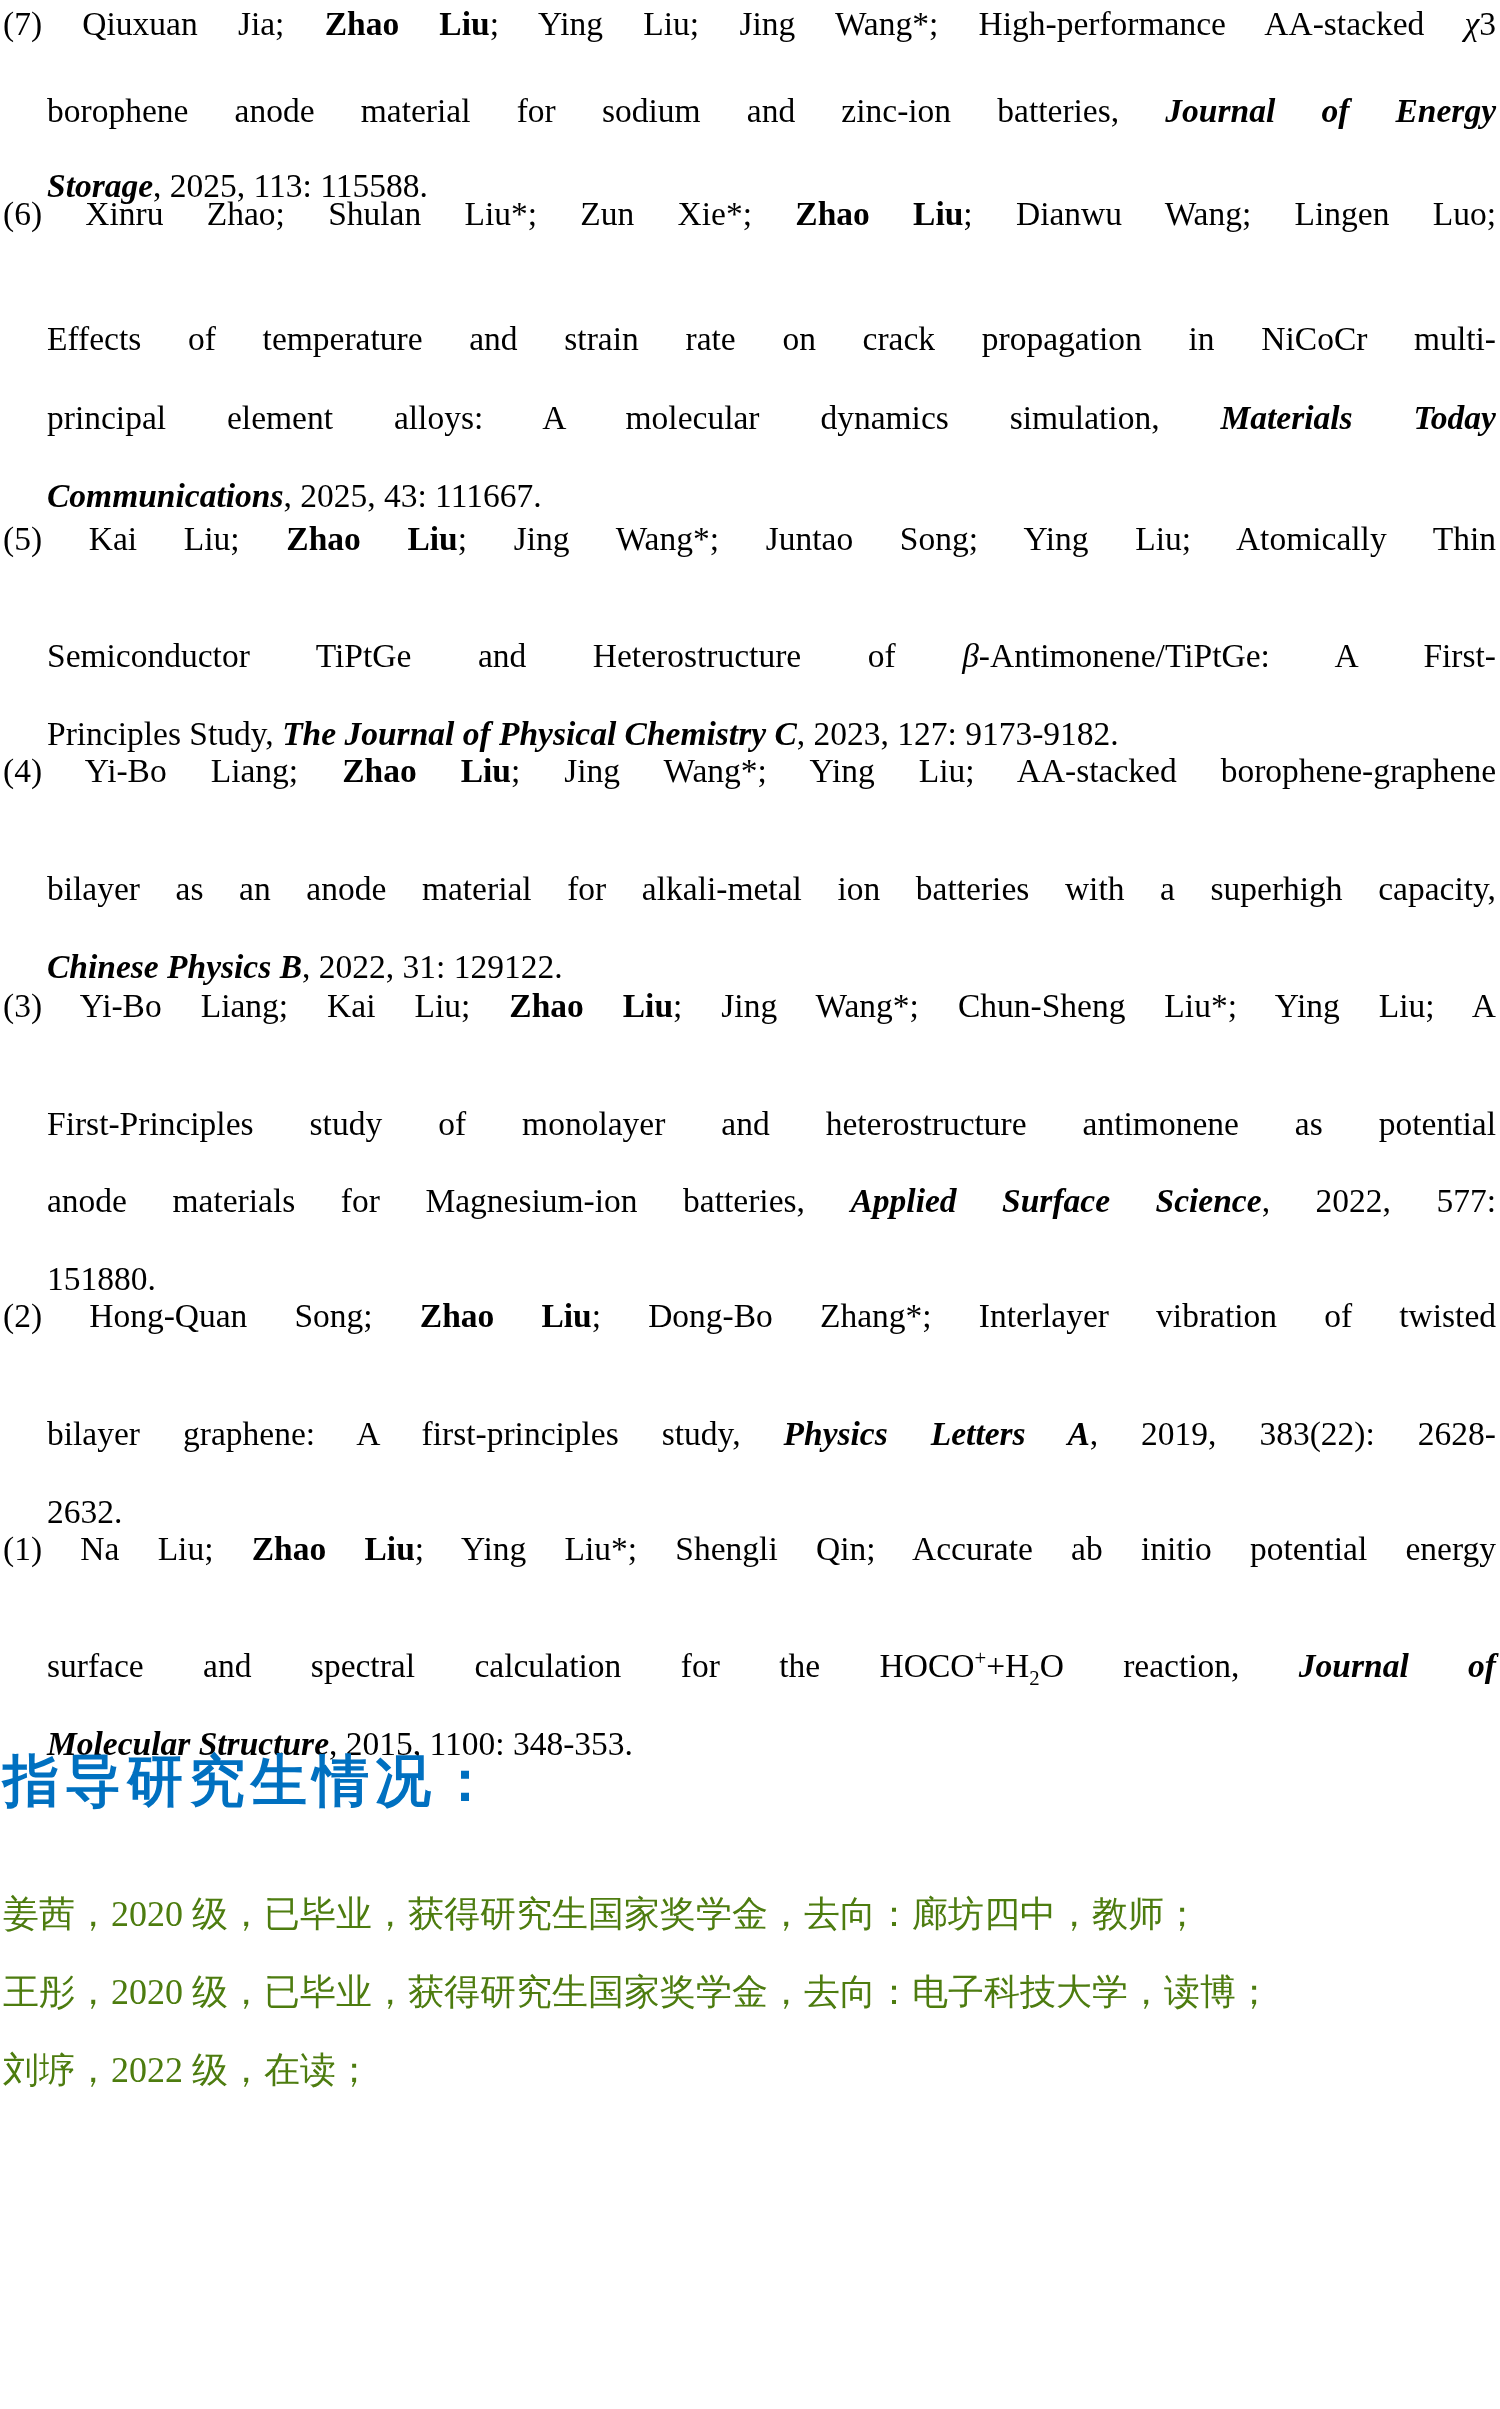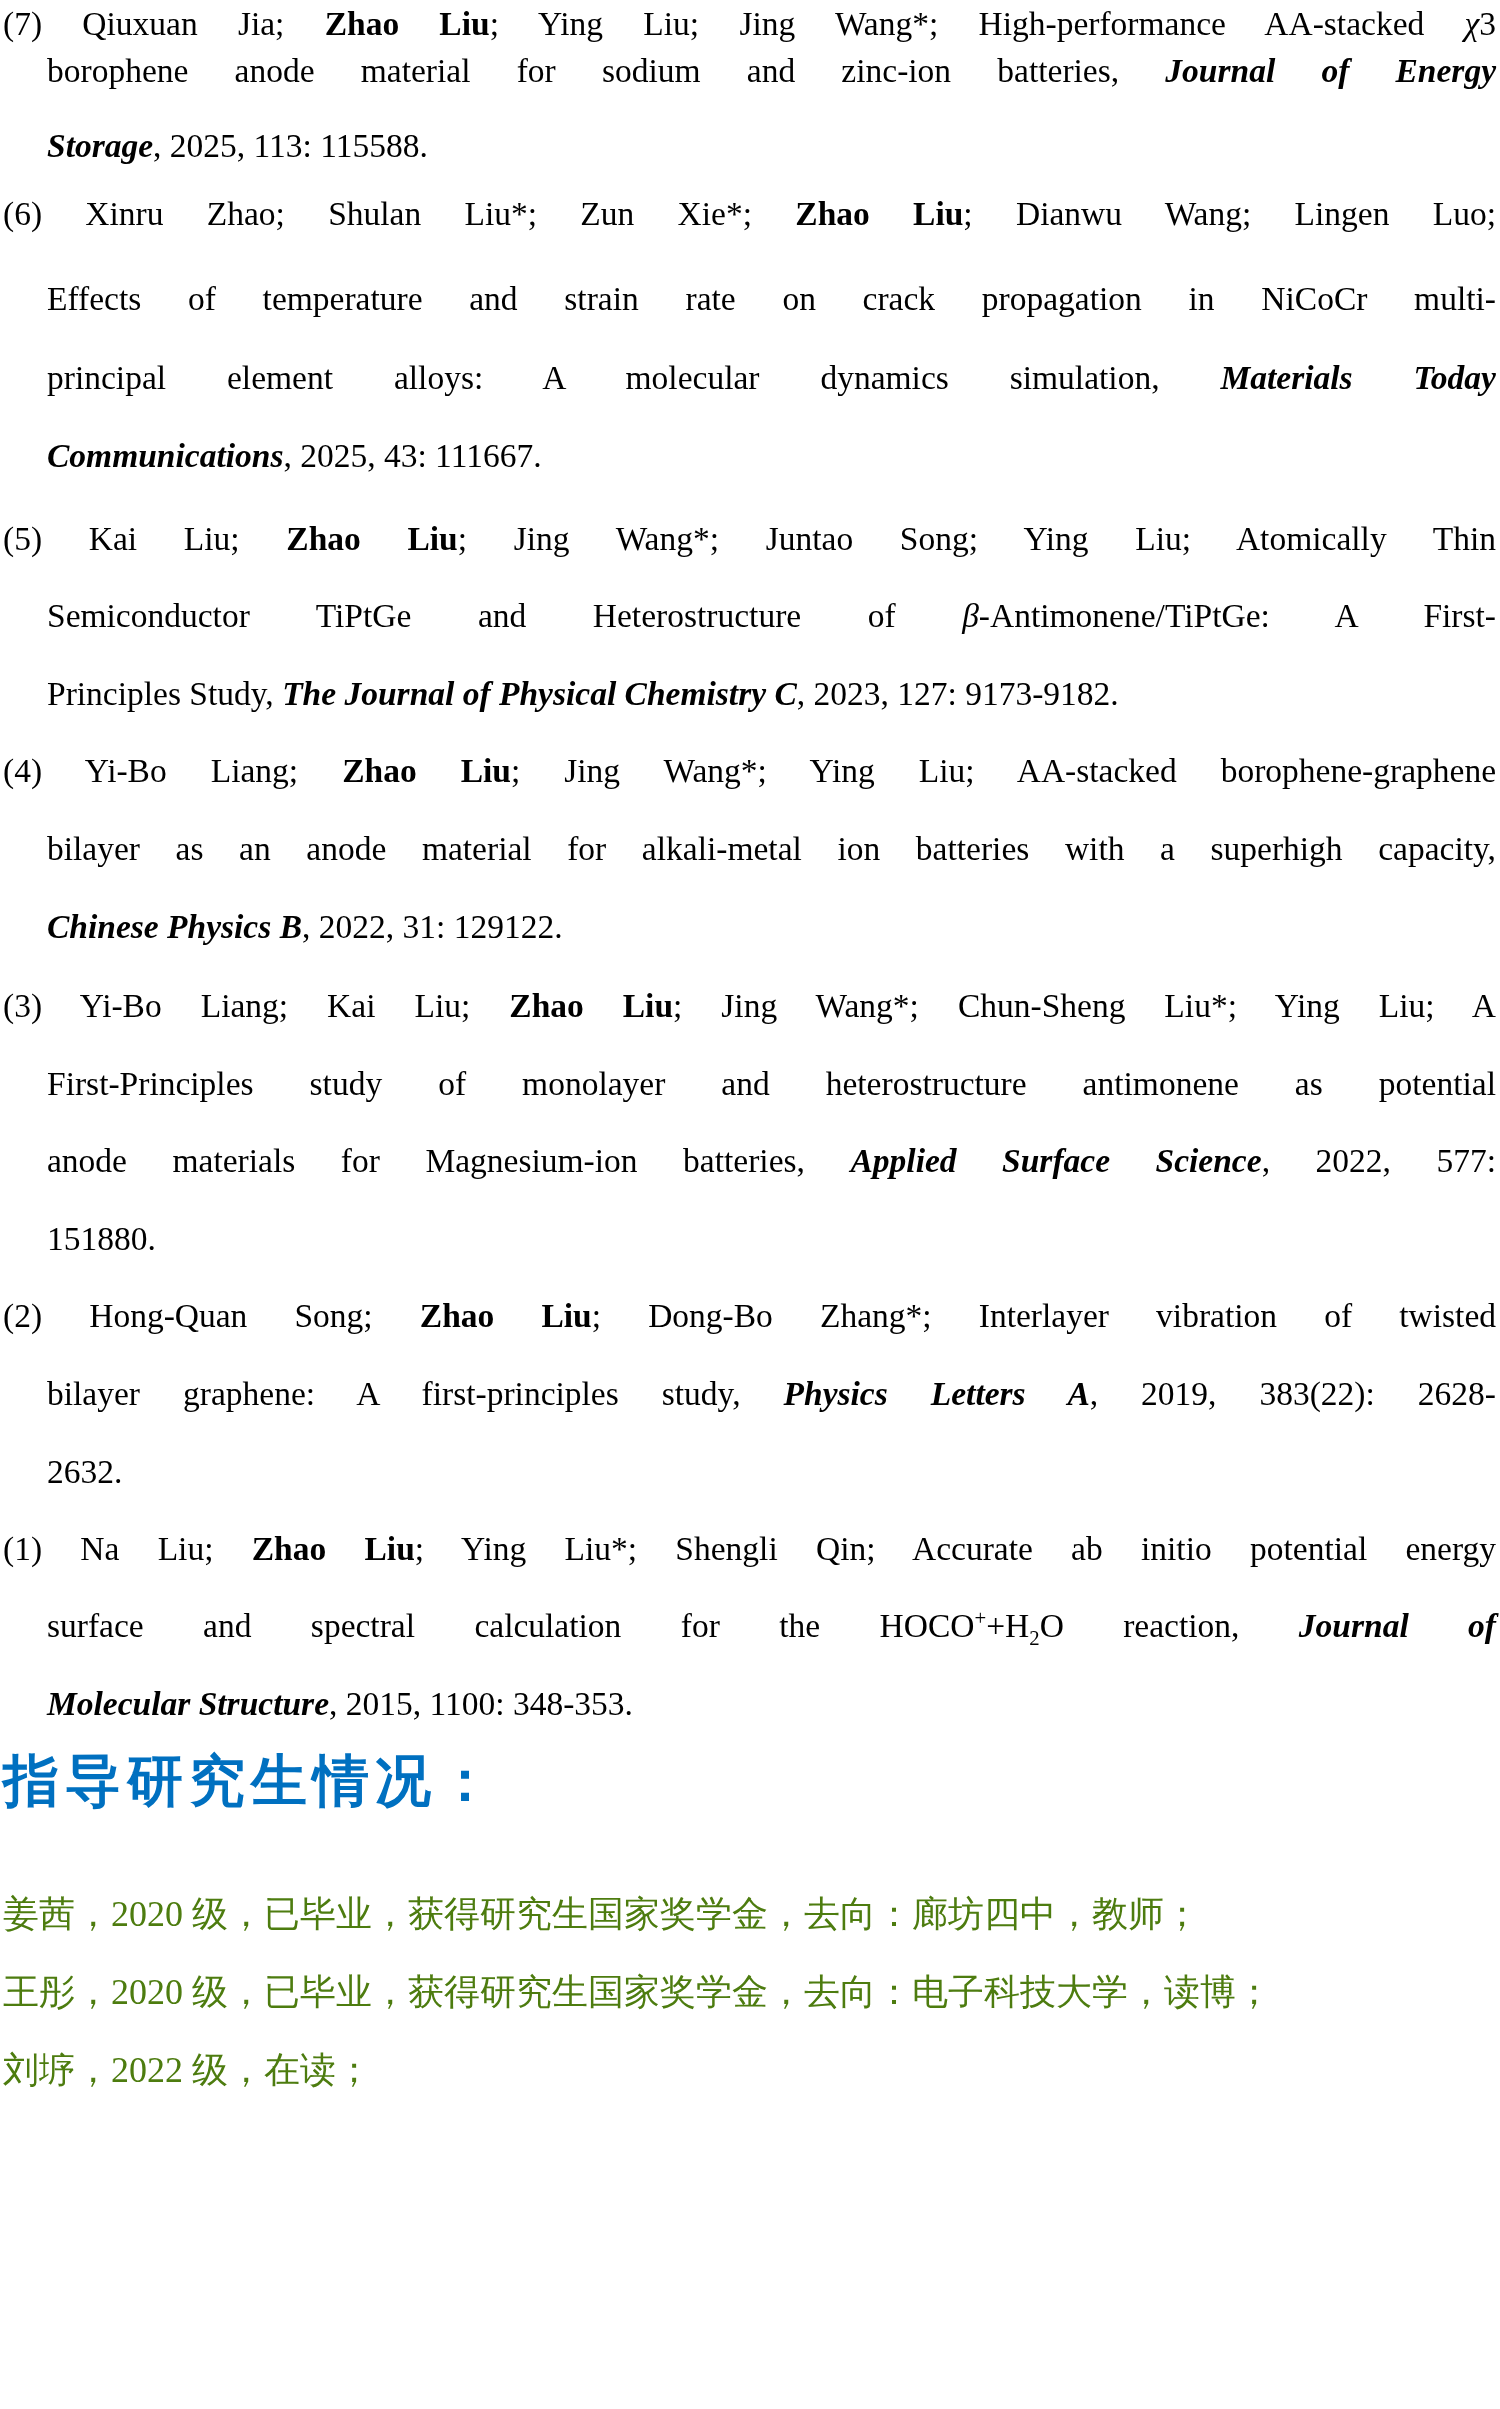--- a/index.html
+++ b/index.html
@@ -13,21 +13,21 @@
     overflow:hidden;
   }
   .ln{
     position:absolute;
     left:3px;
     right:4px;
     font-size:33.5px;
     line-height:40px;
     white-space:normal;
   }
-  .cont{left:47px;}
+  .cont{left:47px;margin-top:40px;}
   .j{text-align:justify;text-align-last:justify;}
   .ln span.b{font-weight:bold;}
   .ln span.i{font-style:italic;}
   .ln span.bi{font-weight:bold;font-style:italic;}
   .ln span.sup{vertical-align:super;font-size:62%;line-height:0;}
   .ln span.sub{vertical-align:sub;font-size:62%;line-height:0;}
   .zh{
     position:absolute;
     left:3px;
     right:4px;

